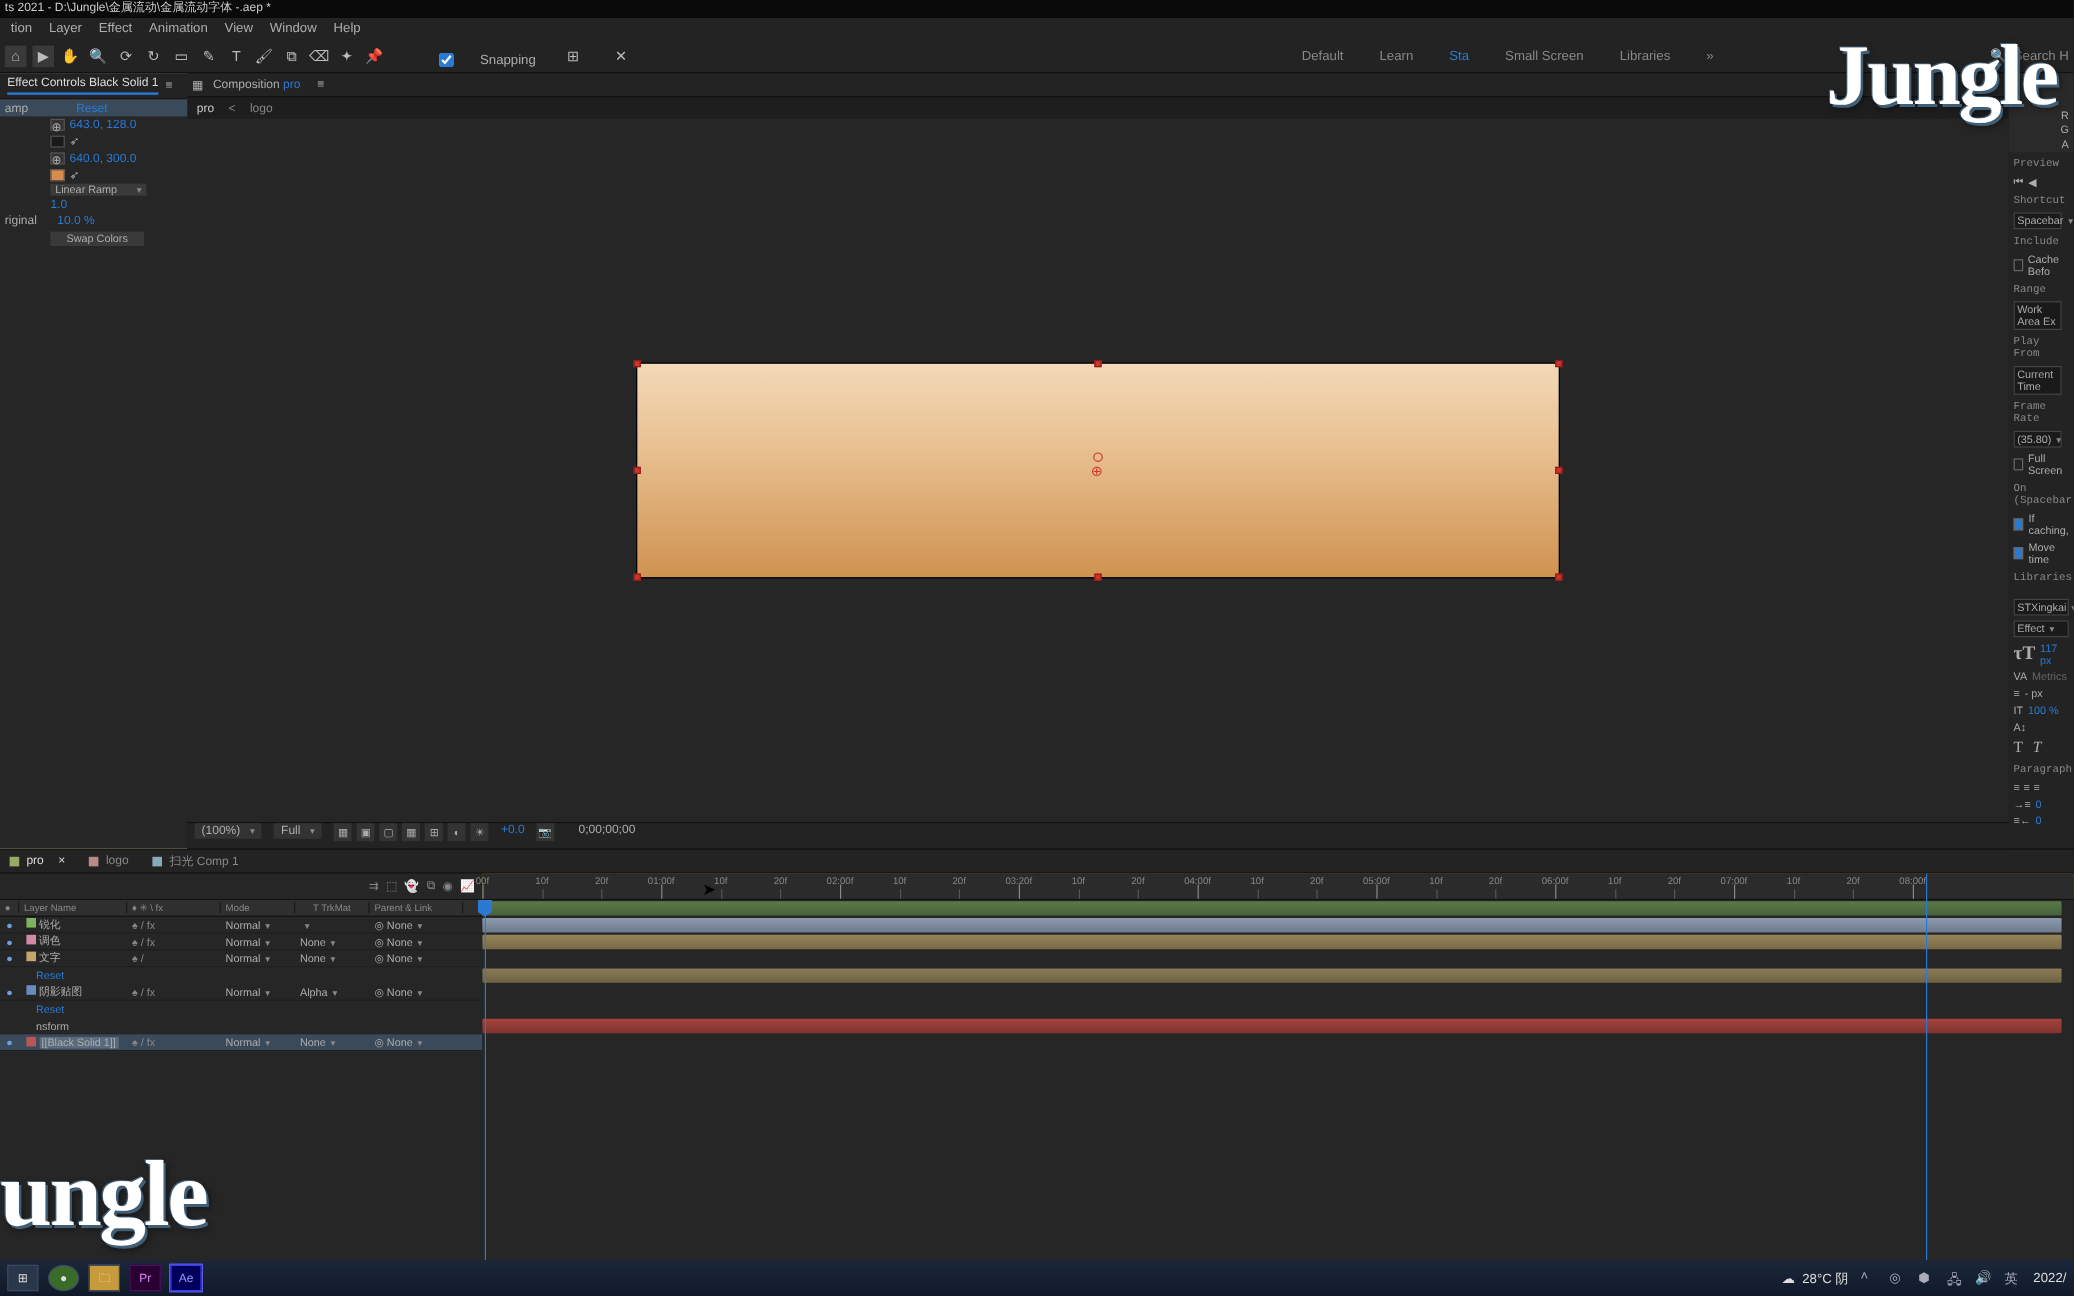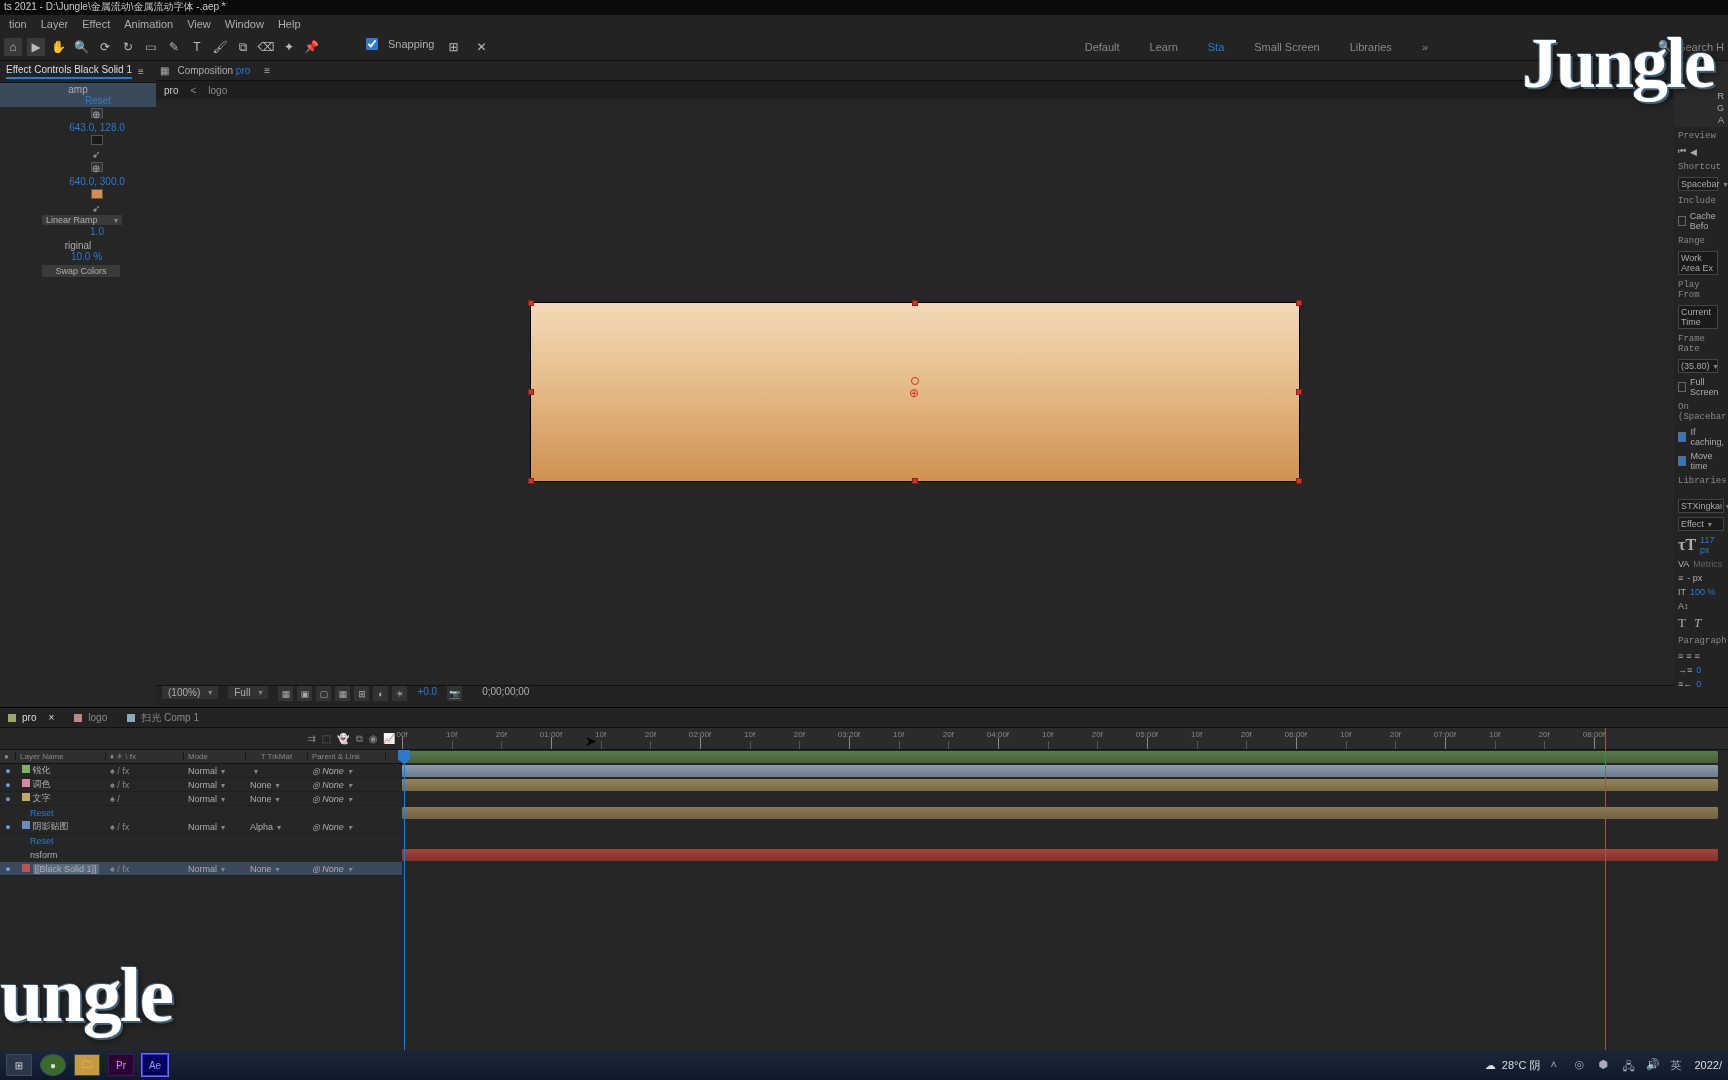--- a/index.html
+++ b/index.html
@@ -9,34 +9,34 @@
 .titlebar { height: 15px; background: #0a0a0a; color: #ccc; font-size: 10px; padding-left: 4px; line-height: 14px; }
 
 
 .menubar { height: 18px; background: #232323; display: flex; align-items: center; padding-left: 2px; font-size: 11px; }
 .menubar span { padding: 0 7px; cursor: default; }
 
 
 .toolbar { height: 28px; background: #232323; border-bottom: 1px solid #111; display: flex; align-items: center; padding: 0 4px; gap: 5px; position: relative; }
 .tool-ico { width: 18px; height: 18px; display: inline-flex; align-items: center; justify-content: center; color: #bbb; font-size: 12px; }
 .tool-btn { background: #3a3a3a; }
-.snapping { margin-left: 40px; display: flex; align-items: flex-start; gap: 10px; font-size: 11px; }
+.snapping { margin-left: 40px; display: flex; align-items: flex-end; gap: 22px; font-size: 11px; }
 .snapping input { accent-color: #2a7ad4; width: 12px; height: 12px; }
 .workspaces { position: absolute; right: 300px; display: flex; gap: 30px; font-size: 11px; color: #888; }
 .search-top { position: absolute; right: 4px; display: flex; align-items: center; gap: 6px; color: #888; font-size: 11px; }
 
 
 .main { display: flex; height: calc(100% - 15px - 18px - 28px - 343px - 30px); }
 
 
 .left-panel { width: 156px; background: #fef9c3; display: flex; flex-direction: column; }
 .lp-tab { background: #232323; border-bottom: 1px solid #111; padding: 3px 6px; font-size: 10px; color: #aaa; display: flex; align-items: center; }
 .lp-tab .active { color: #ddd; border-bottom: 2px solid #2a7ad4; padding-bottom: 2px; }
 .lp-body { flex: 1; background: #262626; font-size: 10px; }
-.lp-row { display: flex; align-items: center; padding: 1px 4px; min-height: 14px; flex-direction: column; }
+.lp-row { display: flex; align-items: center; padding: 1px 4px; min-height: 14px; }
 .lp-reset { color: #2a7ad4; padding-left: 40px; }
 .lp-val { color: #2a7ad4; cursor: ew-resize; }
 .lp-ind { padding-left: 42px; display: flex; align-items: center; gap: 4px; }
 .swatch { width: 12px; height: 10px; border: 1px solid #555; display: inline-block; }
 .swatch.dark { background: #1a1a1a; }
 .swatch.light { background: #d88c4c; }
 .lp-drop { background: #3a3a3a; padding: 0 4px; margin-left: 42px; width: 80px; display: flex; justify-content: space-between; align-items: center; font-size: 9px; }
 .lp-swapbtn { background: #3a3a3a; width: 78px; text-align: center; margin: 2px 0 0 42px; font-size: 9px; padding: 1px 0; }
 
 
@@ -94,21 +94,21 @@
 .tl-body { display: flex; flex: 1; min-height: 0; }
 .tl-cols-hdr { height: 14px; background: #2f2f2f; display: flex; align-items: center; font-size: 8px; color: #888; border-bottom: 1px solid #111; }
 .tl-cols-hdr > div { padding: 0 4px; border-right: 1px solid #1a1a1a; }
 .c-vis { width: 16px; } .c-name { width: 90px; } .c-sw { width: 78px; } .c-mode { width: 62px; } .c-trk { width: 62px; } .c-par { width: 78px; }
 .tl-row { height: 14px; display: flex; align-items: center; font-size: 9px; border-bottom: 1px solid #1f1f1f; }
 .tl-row.sel { background: #3b4a5b; }
 .tl-row > div { padding: 0 4px; overflow: hidden; white-space: nowrap; }
 .r-vis { width: 16px; text-align: center; color: #6aa0e0; }
 .r-clr { width: 8px; height: 8px; display: inline-block; margin-left: 2px; }
 .clr-green { background: #7bb35e; } .clr-pink { background: #d28aa6; } .clr-tan { background: #c2a76d; } .clr-blue { background: #6a8bbd; } .clr-red { background: #b55; }
-.r-name { width: 90px; } .r-sw { width: 78px; display: flex; gap: 2px; color: #888; } .r-mode { width: 62px; } .r-trk { width: 62px; } .r-par { width: 78px; font-style: italic; }
+.r-name { width: 90px; } .r-sw { width: 78px; display: flex; gap: 2px; color: #888; } .r-mode { width: 62px; } .r-trk { width: 62px; } .r-par { width: 78px; }
 .tl-prop { padding-left: 30px; color: #2a7ad4; font-size: 9px; height: 14px; display: flex; align-items: center; }
 
 .tl-tracks { flex: 1; position: relative; background: #262626; }
 .track-bar { position: absolute; left: 0; right: 10px; height: 12px; border-radius: 1px; }
 .tb0 { top: 1px; background: linear-gradient(#5a7a48,#47613a); }
 .tb1 { top: 15px; background: linear-gradient(#8d9aad,#6f7b8d); }
 .tb2 { top: 29px; background: linear-gradient(#968459,#786a48); }
 .tb3 { top: 57px; background: linear-gradient(#8a7a57,#6e6245); }
 .tb4 { top: 99px; background: linear-gradient(#a6433d,#7e332e); }
 

